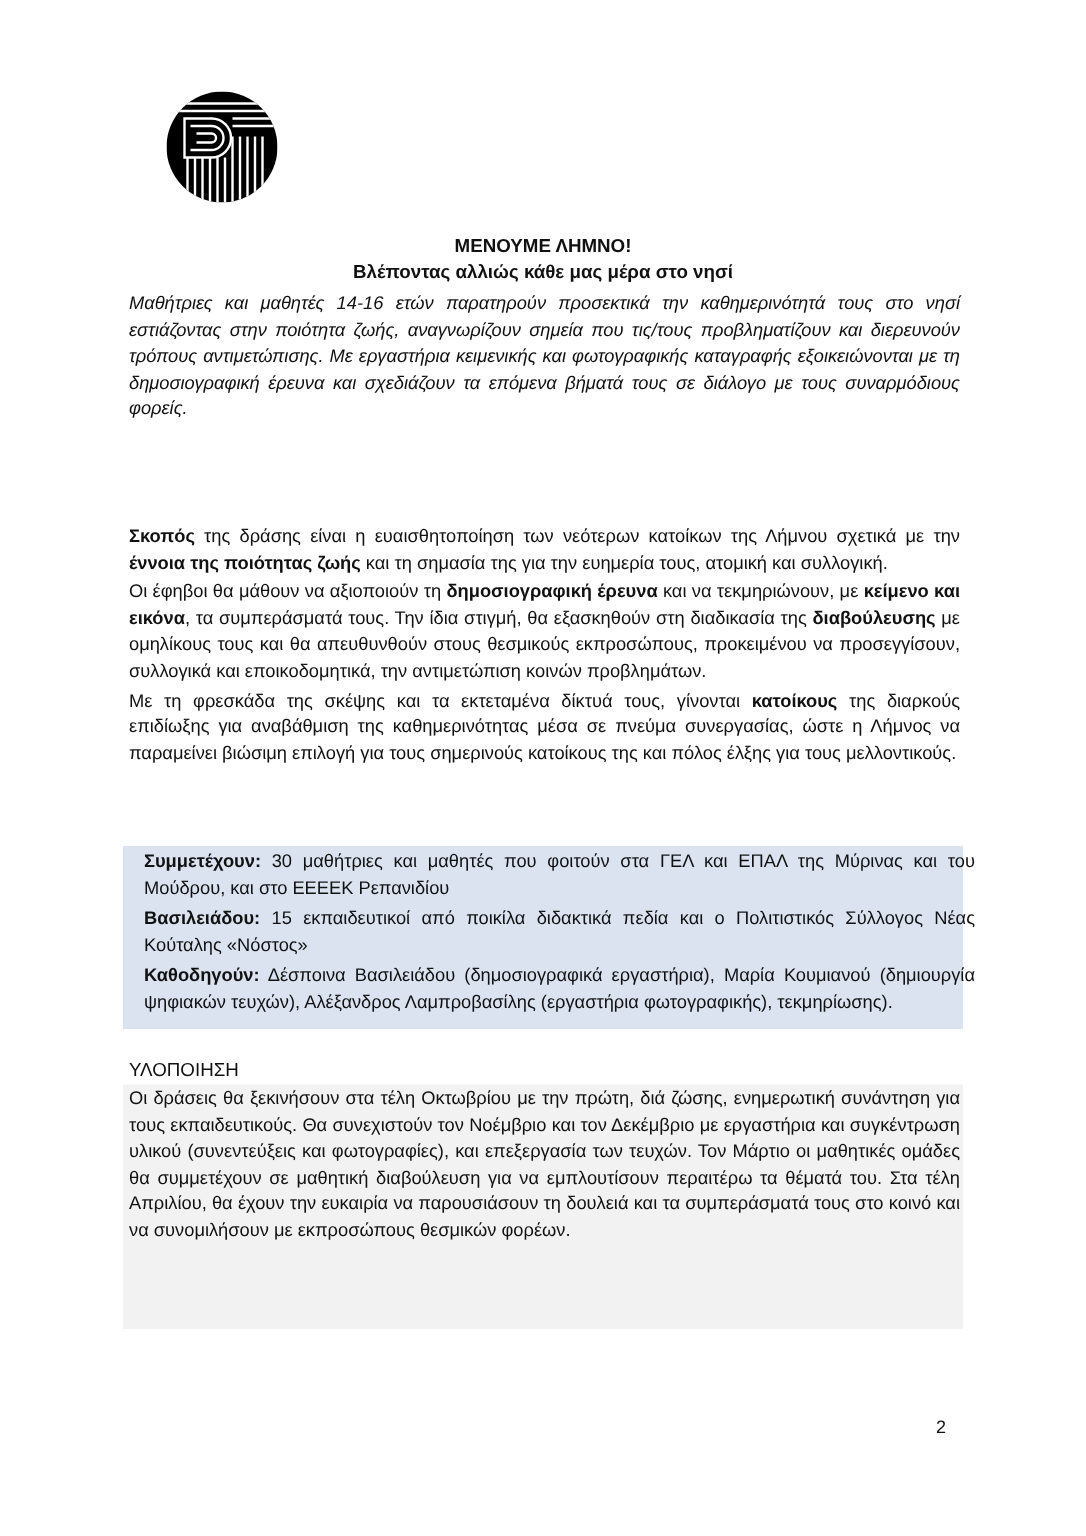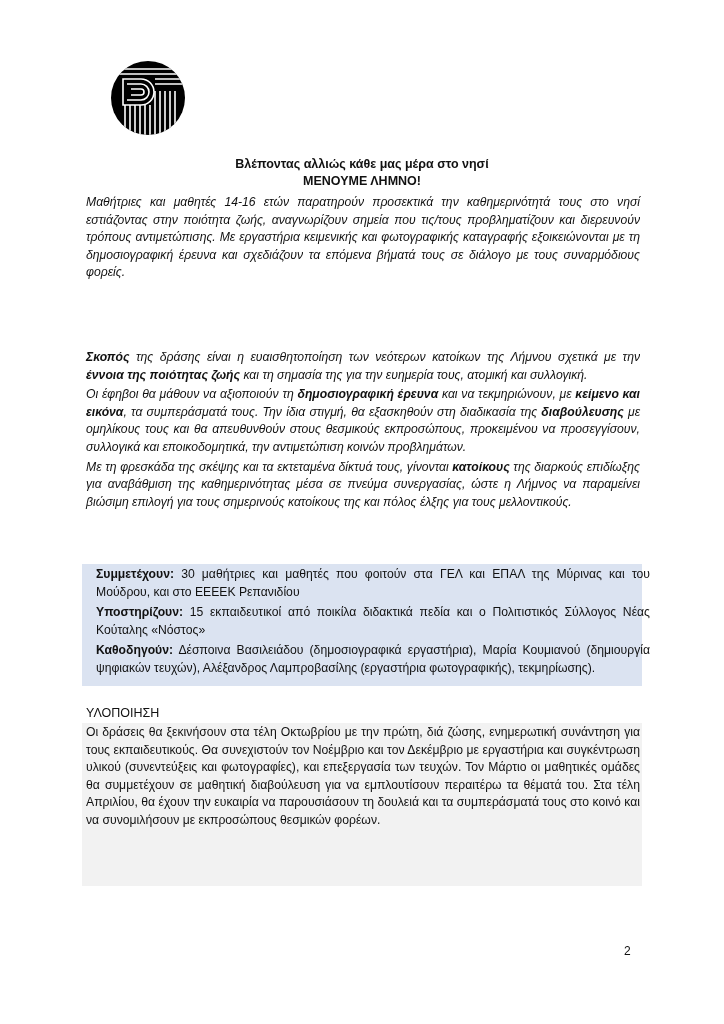--- a/index.html
+++ b/index.html
@@ -5,21 +5,21 @@
     html, body { margin: 0; padding: 0; background: #ffffff; }
     body { width: 724px; height: 1024px; position: relative; overflow: hidden;
       font-family: "Liberation Sans", sans-serif; color: #111; }
     .logo { position: absolute; left: 111px; top: 61px; width: 74px; height: 74px; }
     .title { position: absolute; top: 156px; left: 0; width: 724px; text-align: center;
       font-weight: bold; font-size: 12.5px; line-height: 17px; }
     .content { position: absolute; left: 86px; width: 554px; font-size: 12.2px; line-height: 17.6px; }
     p { margin: 0; text-align: justify; }
     .intro { top: 194px; font-style: italic; }
     .intro .strong { font-weight: bold; }
-    .main { top: 349px; font-style: italic; }
+    .main { top: 349px; }
     .main p { margin-bottom: 2px; }
     b { font-weight: bold; }
     .box-blue { position: absolute; left: 82px; top: 564px; width: 560px; height: 122px;
       background: #dbe3f1; }
     .box-blue-inner { position: absolute; left: 96px; top: 566px; width: 554px; font-size: 12.2px; line-height: 17.6px; }
     .box-blue-inner p { margin-bottom: 3px; }
     .box-gray { position: absolute; left: 82px; top: 723px; width: 560px; height: 163px;
       background: #f2f2f2; }
     .impl-heading { position: absolute; left: 86px; top: 706px; font-weight: normal; font-size: 12.5px; }
     .impl { position: absolute; left: 86px; top: 724px; width: 554px; font-size: 12.2px; line-height: 17.6px; }
@@ -56,38 +56,38 @@
           <line x1="44" y1="23" x2="74" y2="23"></line>
         <path d="M12 18 H30 A13 13 0 0 1 30 44 H12 Z"></path>
         <path d="M16 23 H30 A8 8 0 0 1 30 39 H16"></path>
         <path d="M20 28 H30 A3 3 0 0 1 30 34 H20"></path>
       </g>
     </g>
   </svg>
 </div>
 
 <div class="title">
+  <div>ΜΕΝΟΥΜΕ ΛΗΜΝΟ!</div>
   <div>Βλέποντας αλλιώς κάθε μας μέρα στο νησί</div>
-  <div>ΜΕΝΟΥΜΕ ΛΗΜΝΟ!</div>
 </div>
 
 <div class="content intro">
   <p>Μαθήτριες και μαθητές 14-16 ετών παρατηρούν προσεκτικά την καθημερινότητά τους στο νησί εστιάζοντας στην ποιότητα ζωής, αναγνωρίζουν σημεία που τις/τους προβληματίζουν και διερευνούν τρόπους αντιμετώπισης. Με εργαστήρια κειμενικής και φωτογραφικής καταγραφής εξοικειώνονται με τη δημοσιογραφική έρευνα και σχεδιάζουν τα επόμενα βήματά τους σε διάλογο με τους συναρμόδιους φορείς.</p>
 </div>
 
 <div class="content main">
   <p><b>Σκοπός</b><span> της δράσης είναι η ευαισθητοποίηση των νεότερων κατοίκων της Λήμνου σχετικά με την </span><b>έννοια της ποιότητας ζωής</b><span> και τη σημασία της για την ευημερία τους, ατομική και συλλογική.</span></p>
   <p><span>Οι έφηβοι θα μάθουν να αξιοποιούν τη </span><b>δημοσιογραφική έρευνα</b><span> και να τεκμηριώνουν, με </span><b>κείμενο και εικόνα</b><span>, τα συμπεράσματά τους. Την ίδια στιγμή, θα εξασκηθούν στη διαδικασία της </span><b>διαβούλευσης</b><span> με ομηλίκους τους και θα απευθυνθούν στους θεσμικούς εκπροσώπους, προκειμένου να προσεγγίσουν, συλλογικά και εποικοδομητικά, την αντιμετώπιση κοινών προβλημάτων.</span></p>
   <p><span>Με τη φρεσκάδα της σκέψης και τα εκτεταμένα δίκτυά τους, γίνονται </span><b>κατοίκους</b><span> της διαρκούς επιδίωξης για αναβάθμιση της καθημερινότητας μέσα σε πνεύμα συνεργασίας, ώστε η Λήμνος να παραμείνει βιώσιμη επιλογή για τους σημερινούς κατοίκους της και πόλος έλξης για τους μελλοντικούς.</span></p>
 </div>
 
 <div class="box-blue"></div>
 <div class="box-blue-inner">
   <p><b>Συμμετέχουν:</b><span> 30 μαθήτριες και μαθητές που φοιτούν στα ΓΕΛ και ΕΠΑΛ της Μύρινας και του Μούδρου, και στο ΕΕΕΕΚ Ρεπανιδίου</span></p>
-  <p><b>Υποστηρίζουν:</b><span> 15 εκπαιδευτικοί από ποικίλα διδακτικά πεδία και ο Πολιτιστικός Σύλλογος Νέας Κούταλης «Νόστος»</span></p>
+  <p><b>Βασιλειάδου:</b><span> 15 εκπαιδευτικοί από ποικίλα διδακτικά πεδία και ο Πολιτιστικός Σύλλογος Νέας Κούταλης «Νόστος»</span></p>
   <p><b>Καθοδηγούν:</b><span> Δέσποινα Βασιλειάδου (δημοσιογραφικά εργαστήρια), Μαρία Κουμιανού (δημιουργία ψηφιακών τευχών), Αλέξανδρος Λαμπροβασίλης (εργαστήρια φωτογραφικής), τεκμηρίωσης).</span></p>
 </div>
 
 <div class="impl-heading">ΥΛΟΠΟΙΗΣΗ</div>
 <div class="box-gray"></div>
 <div class="impl">
   <p>Οι δράσεις θα ξεκινήσουν στα τέλη Οκτωβρίου με την πρώτη, διά ζώσης, ενημερωτική συνάντηση για τους εκπαιδευτικούς. Θα συνεχιστούν τον Νοέμβριο και τον Δεκέμβριο με εργαστήρια και συγκέντρωση υλικού (συνεντεύξεις και φωτογραφίες), και επεξεργασία των τευχών. Τον Μάρτιο οι μαθητικές ομάδες θα συμμετέχουν σε μαθητική διαβούλευση για να εμπλουτίσουν περαιτέρω τα θέματά του. Στα τέλη Απριλίου, θα έχουν την ευκαιρία να παρουσιάσουν τη δουλειά και τα συμπεράσματά τους στο κοινό και να συνομιλήσουν με εκπροσώπους θεσμικών φορέων.</p>
 </div>
 
 <div class="page-num">2</div>

